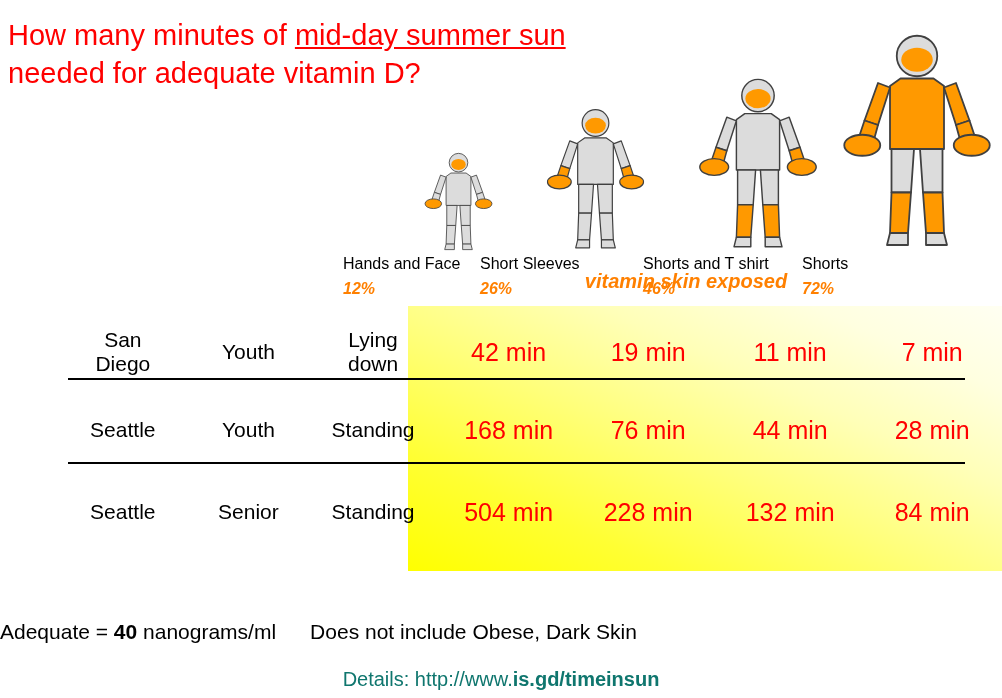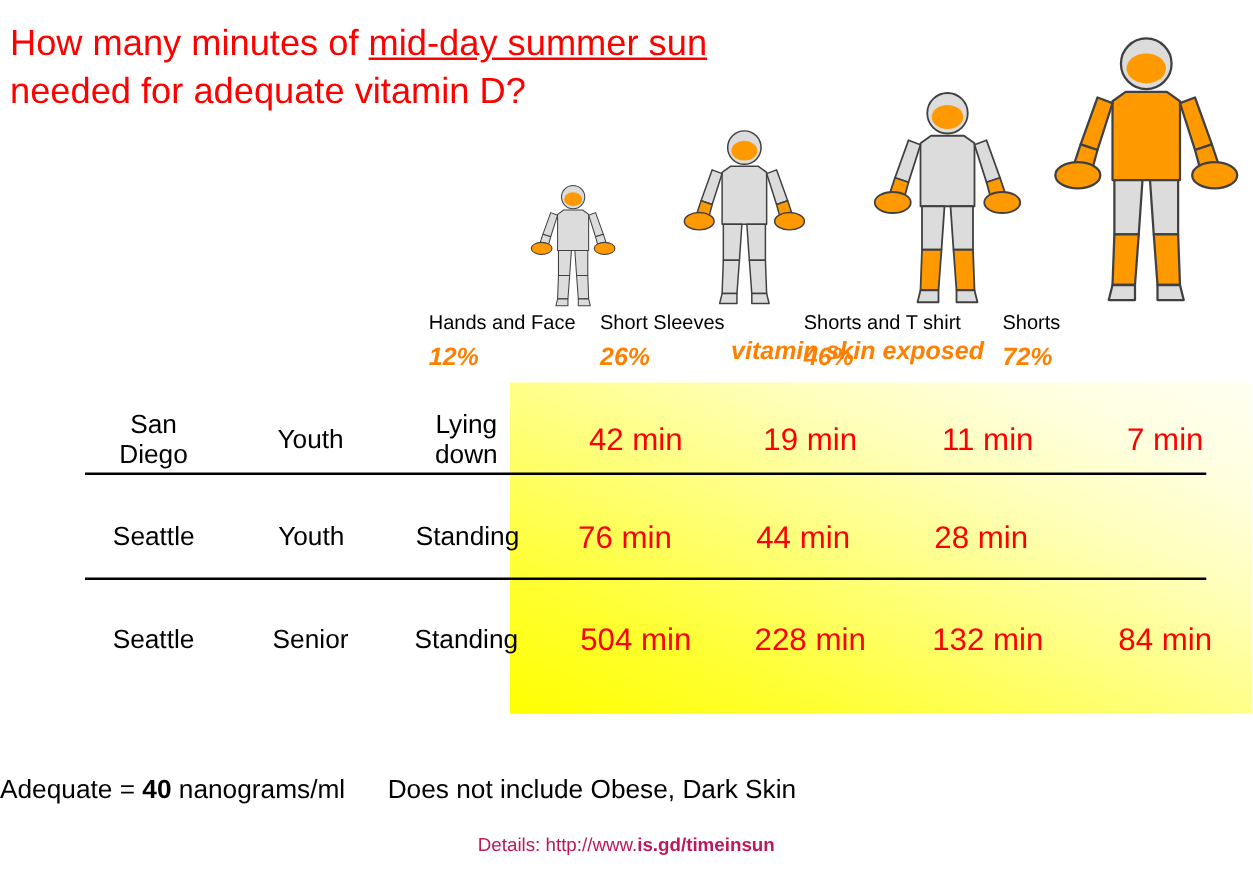--- a/index.html
+++ b/index.html
@@ -46,21 +46,21 @@
     margin: 0 auto;
   }
   .fig-label {
     font-size: 16px;
     line-height: 18px;
     color: #000000;
     white-space: nowrap;
     margin-top: 1px;
   }
   .fig-pct {
-    font-size: 20px;
+    font-size: 16px;
     font-weight: bold;
     font-style: italic;
     color: #ff8000;
     margin-top: 7px;
   }
   #skin-caption {
     position: absolute;
     left: 476px;
     top: 270px;
     width: 420px;
@@ -139,22 +139,22 @@
     font-size: 21px;
     color: #000000;
   }
   #footnote .gap { display: inline-block; width: 34px; }
   #details {
     position: absolute;
     left: 0;
     top: 668px;
     width: 1002px;
     text-align: center;
-    font-size: 15px;
-    color: #be185d;
+    font-size: 20px;
+    color: #0f766e;
   }
   b { font-weight: bold; }
 </style>
 </head>
 <body>
 
 <div id="title"><span>How many minutes of </span><span class="ul">mid-day summer sun</span><br><span>needed for adequate vitamin D?</span></div>
 
 <div id="figures">
     <div class="fig-col" style="width: 230px; left: -47px;">
@@ -326,20 +326,21 @@
 down</div>
       <div class="c-val v0">42 min</div>
       <div class="c-val v1">19 min</div>
       <div class="c-val v2">11 min</div>
       <div class="c-val v3">7 min</div>
     </div>
     <div class="trow" style="top: 96px; height: 56px;">
       <div class="c-loc" style="white-space: pre-line;">Seattle</div>
       <div class="c-age">Youth</div>
       <div class="c-pos" style="white-space: pre-line;">Standing</div>
+      <div class="c-val v0">168 min</div>
       <div class="c-val v1">76 min</div>
       <div class="c-val v2">44 min</div>
       <div class="c-val v3">28 min</div>
     </div>
     <div class="trow" style="top: 178px; height: 56px;">
       <div class="c-loc" style="white-space: pre-line;">Seattle</div>
       <div class="c-age">Senior</div>
       <div class="c-pos" style="white-space: pre-line;">Standing</div>
       <div class="c-val v0">504 min</div>
       <div class="c-val v1">228 min</div>

